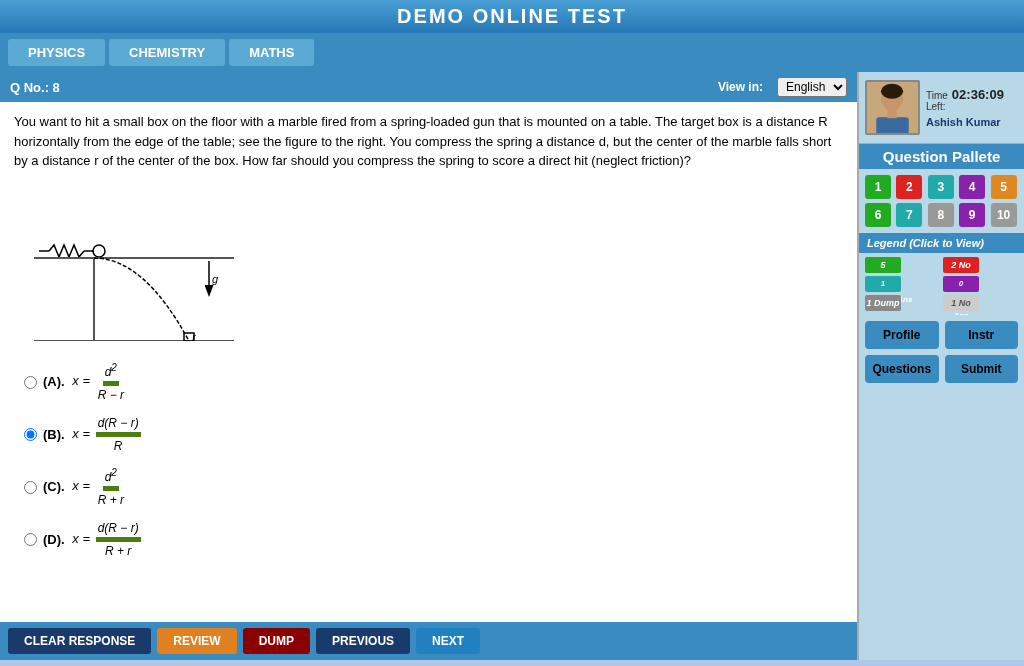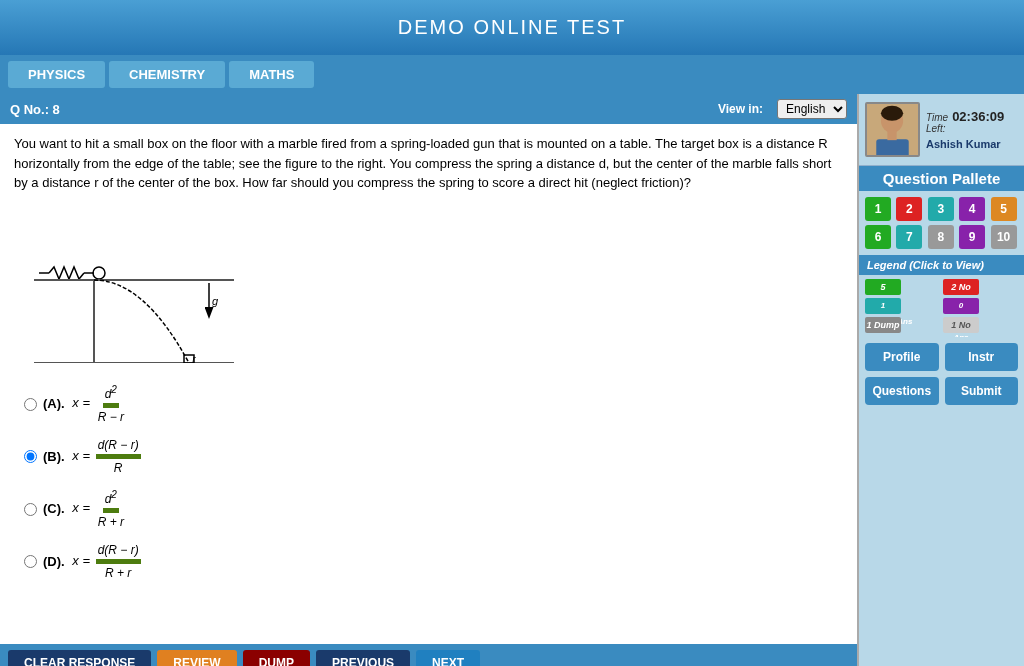--- a/index.html
+++ b/index.html
@@ -2,24 +2,24 @@
 <html><head>
   <meta charset="utf-8">
   <style>
     * { box-sizing: border-box; margin: 0; padding: 0; font-family: Arial, sans-serif; }
     body { background: #b0c8e8; width: 1024px; height: 666px; overflow: hidden; }
 
     
     .header {
       background: linear-gradient(to bottom, #4a9fd4, #2577b5);
       text-align: center;
-      padding: 16px 0;
+      padding: 5px 0;
       color: white;
       font-size: 20px;
-      font-weight: normal;
+      font-weight: bold;
       letter-spacing: 2px;
     }
 
     
     .tabs {
       background: #3a8bc0;
       padding: 6px 8px;
       display: flex;
       gap: 4px;
       align-items: center;
@@ -185,21 +185,21 @@
     .profile-info {
       display: flex;
       flex-direction: column;
       font-size: 11px;
     }
     .time-row {
       display: flex;
       gap: 4px;
       align-items: baseline;
     }
-    .time-label { font-size: 10px; color: #333; font-style: italic; }
+    .time-label { font-size: 10px; color: #333; }
     .time-value { font-size: 13px; font-weight: bold; color: #222; }
     .user-name { font-size: 11px; font-weight: bold; color: #1a3a6b; margin-top: 4px; }
 
     
     .palette-header {
       background: #3a8bc0;
       color: white;
       font-size: 15px;
       font-weight: bold;
       padding: 4px 8px;
@@ -281,21 +281,21 @@
       gap: 6px;
       padding: 6px;
       background: #b8d8e8;
     }
     .right-btn {
       flex: 1;
       padding: 7px 0;
       border: none;
       border-radius: 4px;
       background: #3a8bc0;
-      color: #ffffff;
+      color: #000000;
       font-size: 12px;
       font-weight: bold;
       cursor: pointer;
     }
     .right-action-btns2 {
       display: flex;
       gap: 6px;
       padding: 0 6px 6px 6px;
       background: #b8d8e8;
     }

